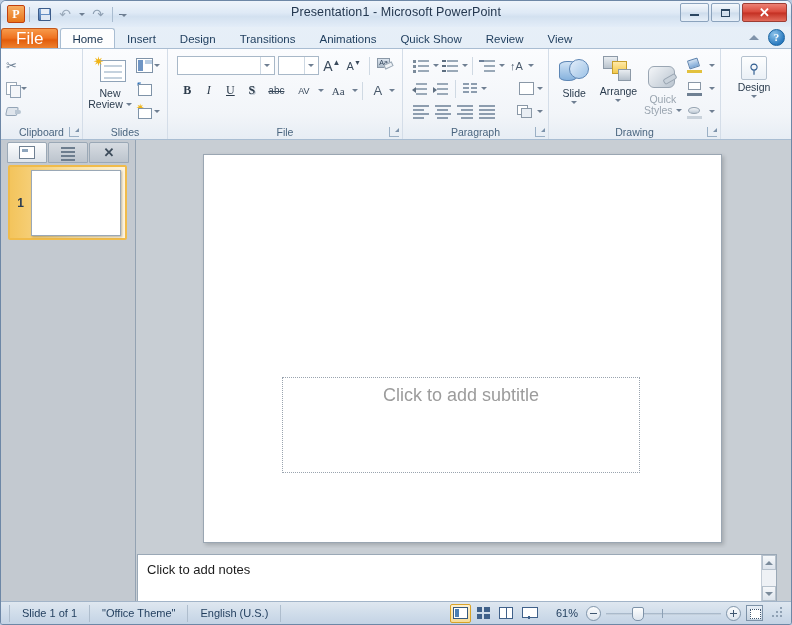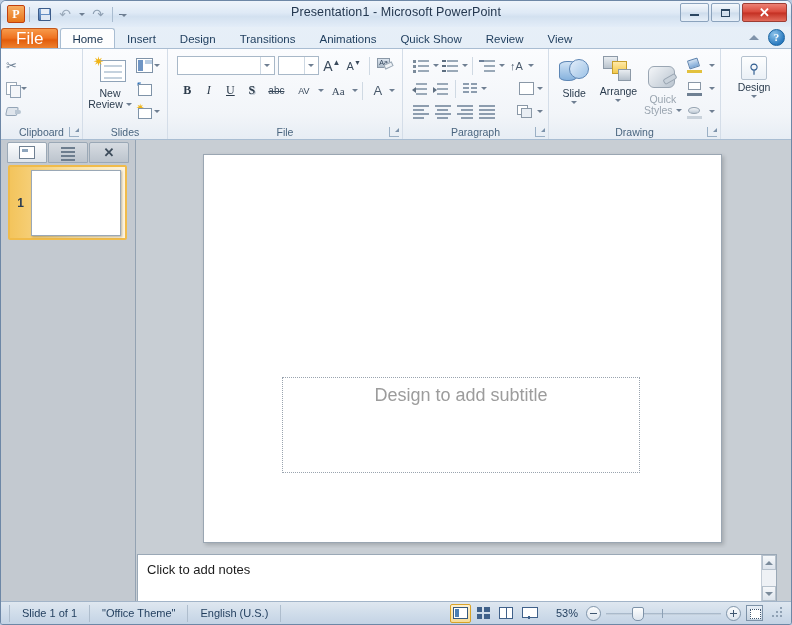--- a/index.html
+++ b/index.html
@@ -710,21 +710,21 @@
       </div>
       <div class="thumb-wrap">
         <span class="thumb-num">1</span>
         <span class="thumb-slide"></span>
       </div>
     </div>
 
     <div class="editarea">
       <div class="slide-canvas">
         <div class="ph ph-sub">
-          <span>Design to add subtitle</span>
+          <span>Click to add subtitle</span>
         </div>
       </div>
     </div>
 
     <div class="notes-split"></div>
 
     <div class="notes">
       <span>Click to add notes</span>
       <div class="notes-scroll">
         <div class="ns-btn">
@@ -756,21 +756,21 @@
           </span>
         </div>
       <div class="vbtn" title="Reading View">
           <span class="ic-reading"></span>
         </div>
       <div class="vbtn" title="Slide Show">
           <span class="ic-show"></span>
         </div>
     </div>
 
-    <div class="zoomlbl">53%</div>
+    <div class="zoomlbl">61%</div>
 
     <div class="zoomctl">
       <div class="zcirc" title="Zoom Out"></div>
       <div class="ztrack">
         <span class="line"></span>
         <span class="tick"></span>
         <span class="zhandle"></span>
       </div>
       <div class="zcirc plus" title="Zoom In"></div>
       <div class="fitbtn" title="Fit slide to current window"></div>

